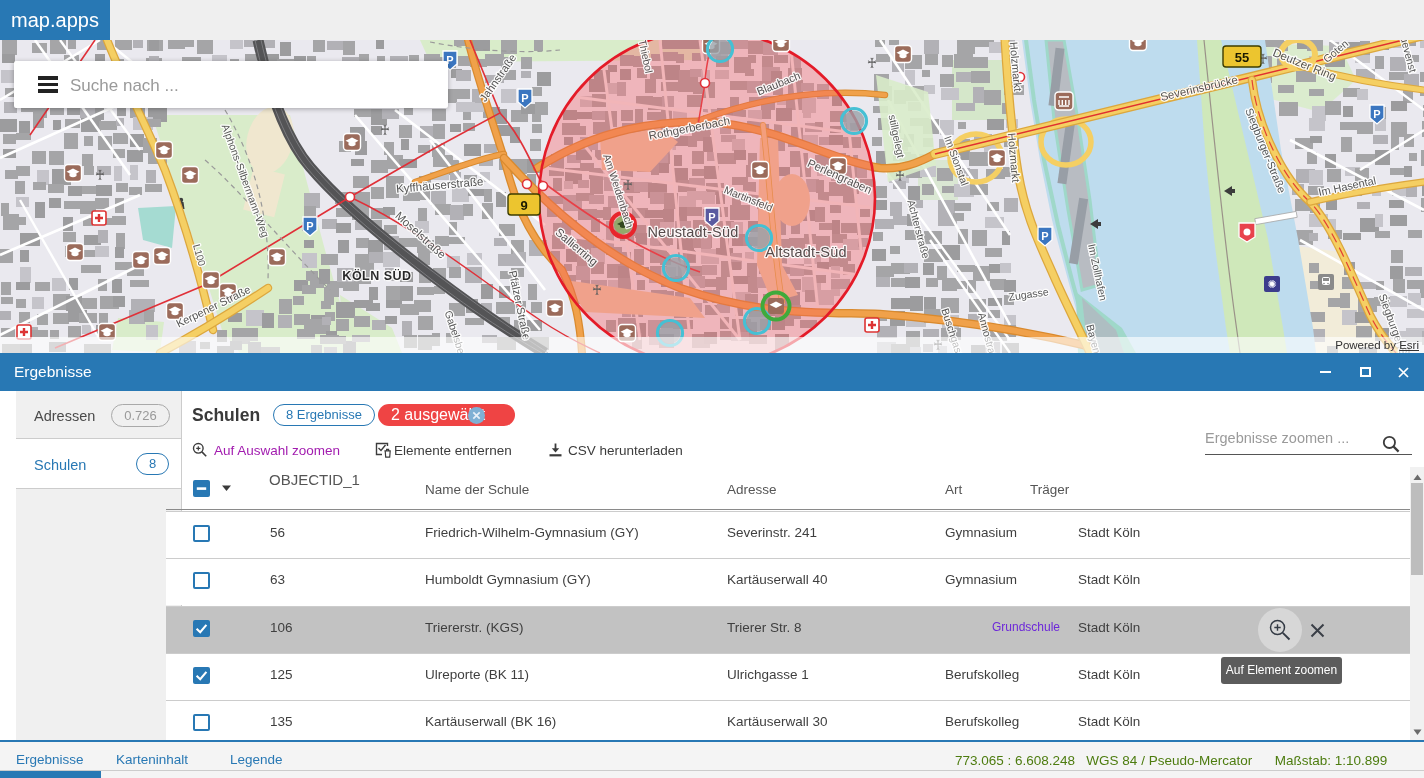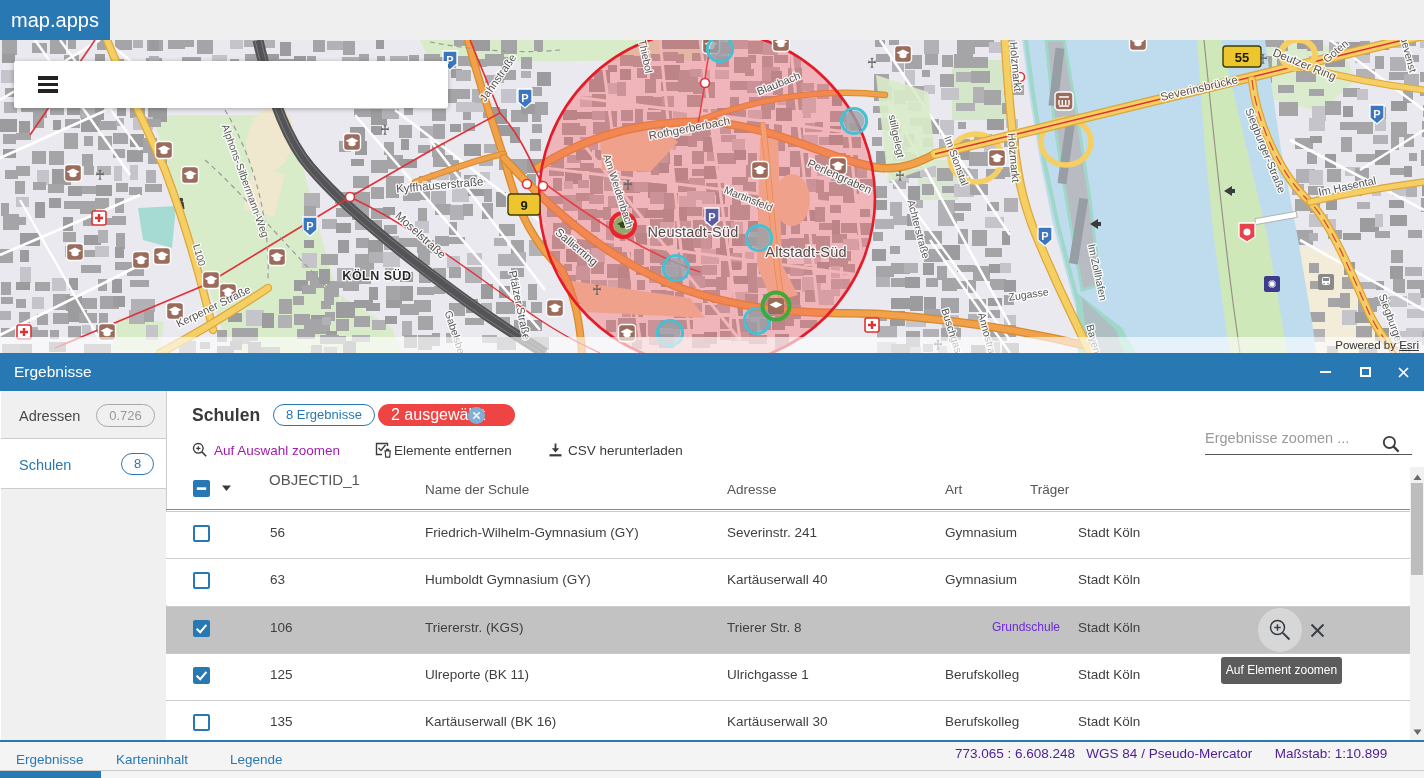--- a/index.html
+++ b/index.html
@@ -1452,34 +1452,35 @@
       <text x="693" y="197" font-family="Liberation Sans" font-size="14.5" fill="#4a4242" font-weight="normal" text-anchor="middle" stroke="#ffffff" stroke-width="2.6" opacity="0.92" paint-order="stroke" stroke-linejoin="round" letter-spacing="0.2">Neustadt-Süd</text>
       <text x="806" y="217" font-family="Liberation Sans" font-size="14.5" fill="#4a4242" font-weight="normal" text-anchor="middle" stroke="#ffffff" stroke-width="2.6" opacity="0.92" paint-order="stroke" stroke-linejoin="round" letter-spacing="0.2">Altstadt-Süd</text>
     </svg>
   <div class="abs" style="left:0;top:297px;width:1424px;height:16px;background:rgba(255,255,255,0.62);font-size:11.5px;color:#323232;text-align:right;padding-right:5px;line-height:16px">Powered by <span style="text-decoration:underline">Esri</span></div>
   <div class="abs" style="left:14px;top:21px;width:434px;height:47px;background:#fff;border-radius:2px;box-shadow:0 1px 5px rgba(0,0,0,0.3)">
      <div class="abs" style="left:24px;top:15px;width:20px;height:17px">
         <div style="height:3.5px;background:#222;margin-bottom:3px"></div>
         <div style="height:3.5px;background:#222;margin-bottom:3px"></div>
         <div style="height:3.5px;background:#222"></div>
      </div>
+     <div class="abs" style="left:56px;top:0;height:47px;line-height:49px;font-size:17px;color:#9a9a9a">Suche nach ...</div>
   </div>
 </div>
 
 <div class="abs" style="left:0;top:353px;width:1424px;height:38px;background:#2878b4;color:#fff">
   <div class="abs" style="left:14px;top:0;height:38px;line-height:38px;font-size:15.5px">Ergebnisse</div>
   <div class="abs" style="left:1320px;top:17.5px;width:11px;height:2.5px;background:#fff"></div>
   <div class="abs" style="left:1360px;top:14px;width:11px;height:10px;border:2px solid #fff"></div>
   <div class="abs" style="left:1398px;top:14px;line-height:0"><svg width="11" height="11" viewBox="0 0 11 11">
         <path d="M1,1 L10,10 M10,1 L1,10" stroke="#fff" stroke-width="1.7"></path>
       </svg></div>
 </div>
 
 <div class="abs" style="left:0;top:391px;width:1424px;height:349px;background:#fff">
-  <div class="abs" style="left:1px;top:0;width:166px;height:349px;background:#f0f0f0;border-right:1px solid #ccc">
+  <div class="abs" style="left:16px;top:0;width:166px;height:349px;background:#f0f0f0;border-right:1px solid #ccc">
     <div class="abs" style="left:0;top:0;width:165px;height:48px;border-bottom:1px solid #ccc">
       <span class="abs" style="left:18px;top:17px;font-size:14.5px;color:#4a4a4a">Adressen</span>
       <span class="abs" style="left:95px;top:13px;width:59px;height:23px;border:1.5px solid #a9a9a9;border-radius:12px;color:#999;font-size:13px;text-align:center;line-height:21px">0.726</span>
     </div>
     <div class="abs" style="left:0;top:48px;width:165px;height:50px;background:#fff;border-bottom:1px solid #ccc">
       <span class="abs" style="left:18px;top:18px;font-size:14.5px;color:#2878b4">Schulen</span>
       <span class="abs" style="left:120px;top:14px;width:33px;height:22px;border:1.5px solid #2878b4;border-radius:11px;color:#2878b4;font-size:13px;text-align:center;line-height:20px">8</span>
     </div>
   </div>
 
@@ -1587,13 +1588,13 @@
 <div class="abs" style="left:1413px;top:729px;line-height:0"><svg width="9" height="7">
       <polygon points="0.5,0.5 8.5,0.5 4.5,6" fill="#6a6a6a"></polygon>
     </svg></div>
 
 <div class="abs" style="left:0;top:740px;width:1424px;height:38px;background:#f4f4f4;border-top:2px solid #2878b4">
   <div class="abs" style="left:0;top:28px;width:1424px;height:1px;background:#ccc"></div>
   <div class="abs" style="left:16px;top:10px;font-size:13.5px;color:#2878b4">Ergebnisse</div>
   <div class="abs" style="left:116px;top:10px;font-size:13.5px;color:#2878b4">Karteninhalt</div>
   <div class="abs" style="left:230px;top:10px;font-size:13.5px;color:#2878b4">Legende</div>
   <div class="abs" style="left:0;top:29px;width:101px;height:9px;background:#2878b4"></div>
-  <div class="abs" style="left:955px;top:4px;font-size:13.5px;color:#4c1d95">773.065 : 6.608.248&nbsp;&nbsp;&nbsp;WGS 84 / Pseudo-Mercator&nbsp;&nbsp;&nbsp;&nbsp;&nbsp;&nbsp;Maßstab: 1:10.899</div>
+  <div class="abs" style="left:955px;top:11px;font-size:13.5px;color:#4d7c0f">773.065 : 6.608.248&nbsp;&nbsp;&nbsp;WGS 84 / Pseudo-Mercator&nbsp;&nbsp;&nbsp;&nbsp;&nbsp;&nbsp;Maßstab: 1:10.899</div>
 </div>
 </body></html>

